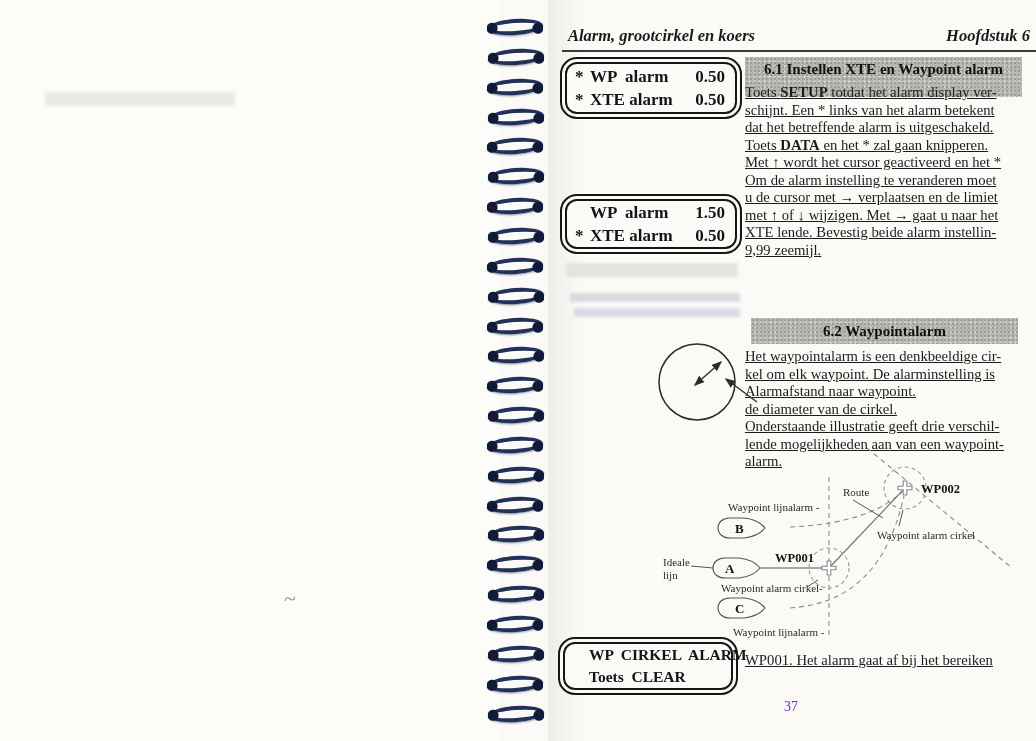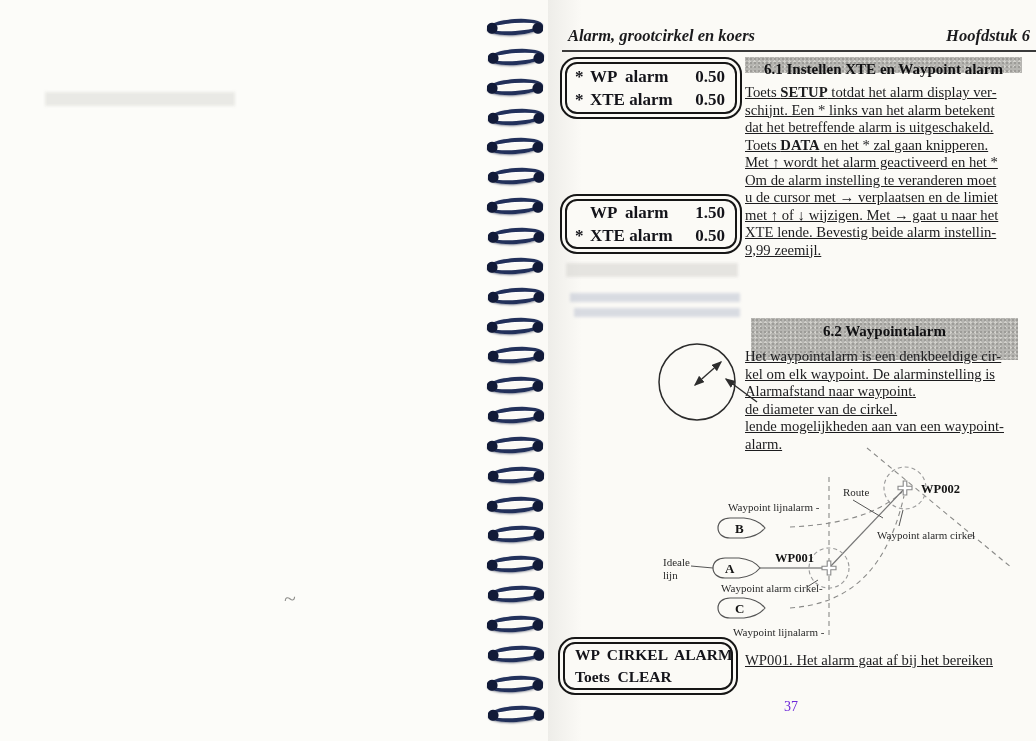--- a/index.html
+++ b/index.html
@@ -36,21 +36,21 @@
   .disp{border:2.5px solid #161616;border-radius:17px;padding:3px;background:#fbfaf6;box-sizing:border-box;}
   .disp-inner{border:2px solid #161616;border-radius:12px;height:100%;box-sizing:border-box;
      display:flex;flex-direction:column;justify-content:center;padding:2px 10px 2px 8px;}
   .disp-line{display:flex;align-items:baseline;font-weight:bold;font-size:17px;color:#14141a;
      line-height:23px;white-space:pre;}
   .disp-line .star{width:15px;display:inline-block;}
   .disp-line .dval{margin-left:auto;}
   .disp3-line{font-weight:bold;font-size:15.5px;color:#14141a;line-height:22px;white-space:pre;}
 
   
-  .secbar{height:16px;background-color:#b6b5b1;
+  .secbar{height:40px;background-color:#b6b5b1;
      background-image:radial-gradient(#9d9c98 1px, transparent 1.4px),
                       radial-gradient(#d2d1cc 1px, transparent 1.4px);
      background-size:4px 4px,5px 5px;background-position:0 0,2px 2px;
      text-align:center;font-weight:bold;font-size:15px;color:#101012;line-height:24px;white-space:nowrap;}
 
   
   .col{width:282px;font-size:14.7px;color:#1c1c1e;}
   .col .tline{line-height:17.5px;white-space:nowrap;text-decoration:underline;}
   .footer-note .tline{line-height:19px;}
 
@@ -145,34 +145,35 @@
 <div class="abs smudge" style="left:566px;top:263px;width:172px;height:14px;background:#d4d3cf;opacity:.55;"></div>
 <div class="abs smudge" style="left:570px;top:293px;width:170px;height:9px;background:#9aa3bd;opacity:.35;"></div>
 <div class="abs smudge" style="left:574px;top:308px;width:166px;height:9px;background:#9aa3bd;opacity:.35;"></div>
 
 <div class="abs secbar" style="left:745px;top:57px;width:277px;">6.1 Instellen XTE en Waypoint alarm</div>
 <div class="abs col" style="left:745px;top:84px;">
     <div class="tline">Toets <b>SETUP</b> totdat het alarm display ver-</div>
     <div class="tline">schijnt. Een * links van het alarm betekent</div>
     <div class="tline">dat het betreffende alarm is uitgeschakeld.</div>
     <div class="tline">Toets <b>DATA</b> en het * zal gaan knipperen.</div>
-    <div class="tline">Met ↑ wordt het alarm geactiveerd en het *</div>
+    <div class="tline">Met ↑ wordt het cursor geactiveerd en het *</div>
     <div class="tline">Om de alarm instelling te veranderen moet</div>
     <div class="tline">u de cursor met → verplaatsen en de limiet</div>
     <div class="tline">met ↑ of ↓ wijzigen. Met → gaat u naar het</div>
     <div class="tline">XTE lende. Bevestig beide alarm instellin-</div>
     <div class="tline">9,99 zeemijl.</div>
   </div>
 
-<div class="abs secbar" style="left:751px;top:318px;width:267px;height:42px;line-height:26px;">6.2 Waypointalarm</div>
+<div class="abs secbar" style="left:751px;top:318px;width:267px;height:26px;line-height:26px;">6.2 Waypointalarm</div>
 <div class="abs col" style="left:745px;top:348px;">
     <div class="tline">Het waypointalarm is een denkbeeldige cir-</div>
     <div class="tline">kel om elk waypoint. De alarminstelling is</div>
     <div class="tline">Alarmafstand naar waypoint.</div>
     <div class="tline">de diameter van de cirkel.</div>
+    <div class="tline">Onderstaande illustratie geeft drie verschil-</div>
     <div class="tline">lende mogelijkheden aan van een waypoint-</div>
     <div class="tline">alarm.</div>
   </div>
 
 <svg class="abs" style="left:650px;top:335px;" width="120" height="95" viewBox="0 0 120 95">
   <defs>
     <marker id="ah" markerWidth="9" markerHeight="8" refX="6.5" refY="3" orient="auto">
       <path d="M0,0 L7.5,3 L0,6 z" fill="#2d2d2d"></path>
     </marker>
     <marker id="ahs" markerWidth="9" markerHeight="8" refX="6.5" refY="3" orient="auto-start-reverse">
@@ -217,21 +218,21 @@
   <text x="188" y="56" class="dlabel-sm">Route</text>
   <text x="120" y="122" class="dlabel-b">WP001</text>
   <text x="266" y="53" class="dlabel-b">WP002</text>
   <text x="66" y="152" class="dlabel-sm">Waypoint alarm cirkel-</text>
   <text x="222" y="99" class="dlabel-sm">Waypoint alarm cirkel</text>
   <text x="73" y="71" class="dlabel-sm">Waypoint lijnalarm -</text>
   <text x="78" y="196" class="dlabel-sm">Waypoint lijnalarm -</text>
 </svg>
 
 <div class="abs disp" style="left:558px;top:637px;width:180px;height:58px;">
-  <div class="disp-inner" style="padding-left:10px;">
+  <div class="disp-inner" style="padding-left:24px;">
       <div class="disp3-line">WP  CIRKEL  ALARM</div>
       <div class="disp3-line">Toets  CLEAR</div>
     </div>
 </div>
 
 <div class="abs col footer-note" style="left:745px;top:651px;">
     <div class="tline">WP001. Het alarm gaat af bij het bereiken</div>
   </div>
 
 <div class="abs pagenum">37</div>

